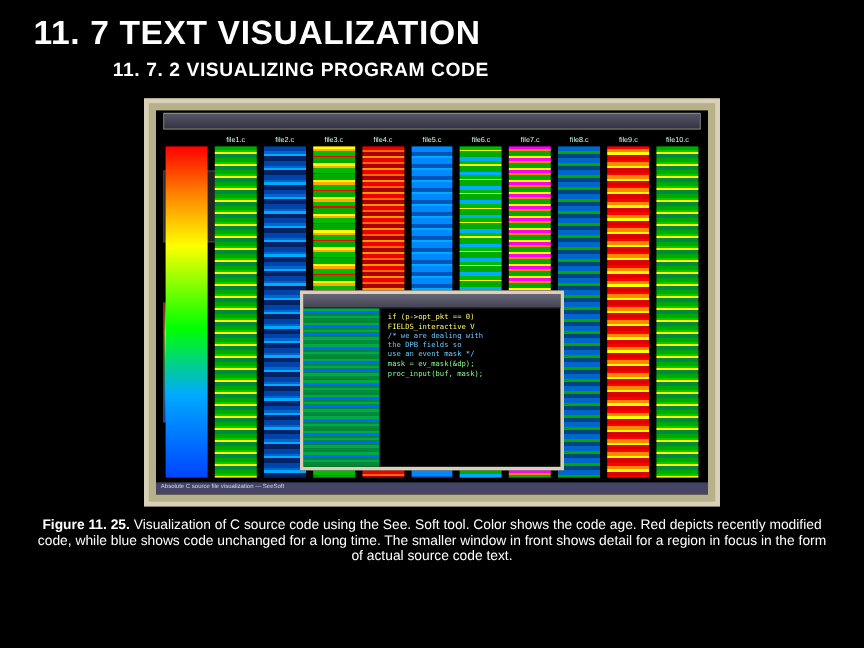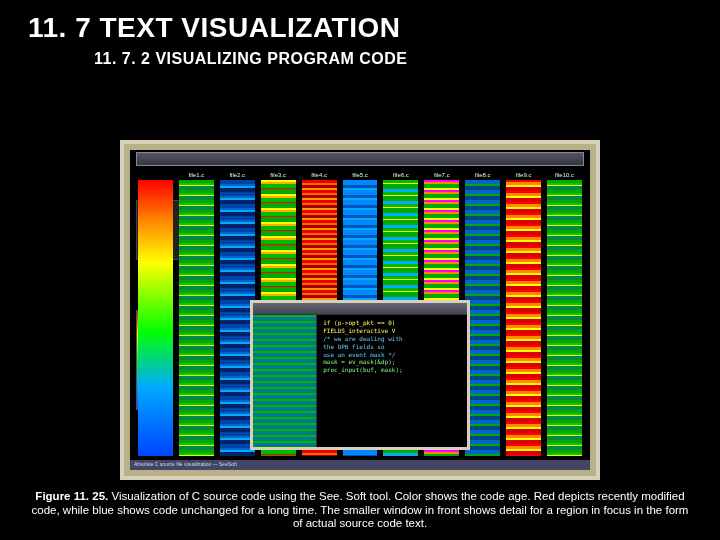--- a/index.html
+++ b/index.html
@@ -29,21 +29,21 @@
     font-weight: 700;
     letter-spacing: 0.5px;
     margin-left: 66px;
     margin-bottom: 14px;
   }
   .figure-wrap {
     flex: 1;
     display: flex;
     flex-direction: column;
     align-items: center;
-    justify-content: flex-end;
+    justify-content: flex-start;
   }
   .figure-frame {
     width: 480px;
     height: 340px;
     border: 4px solid #d8d0b8;
     background: #b8b088;
     padding: 6px;
     position: relative;
   }
   .seesoft-window {

